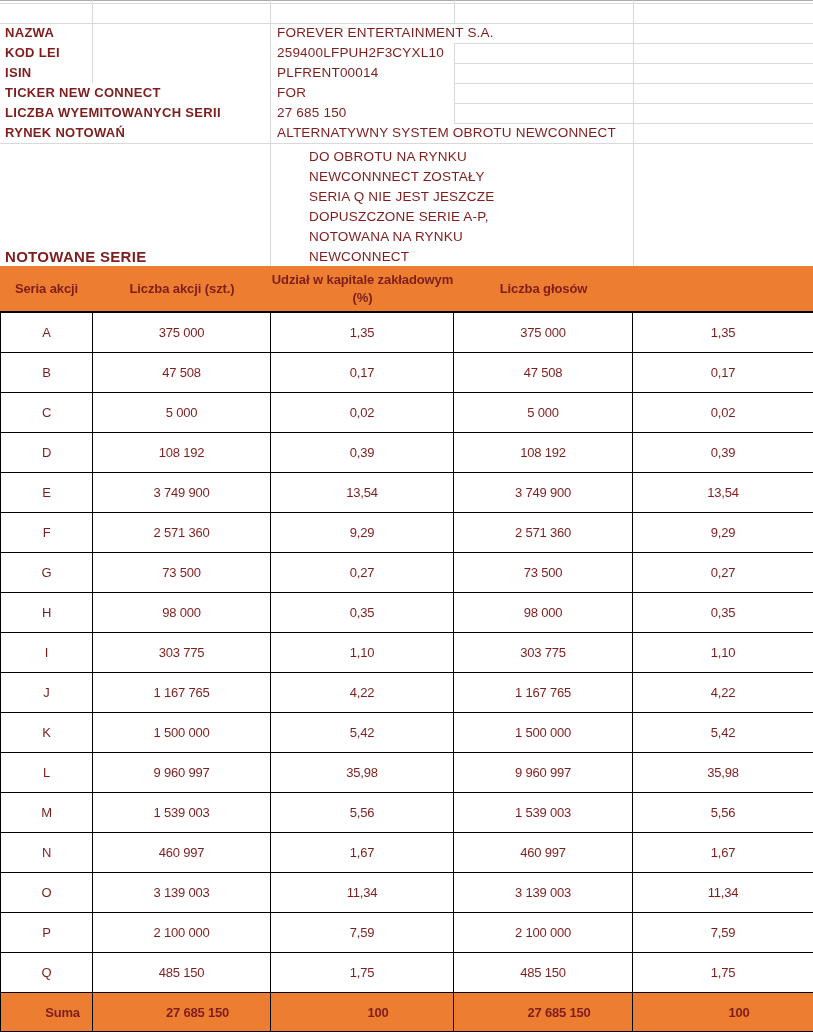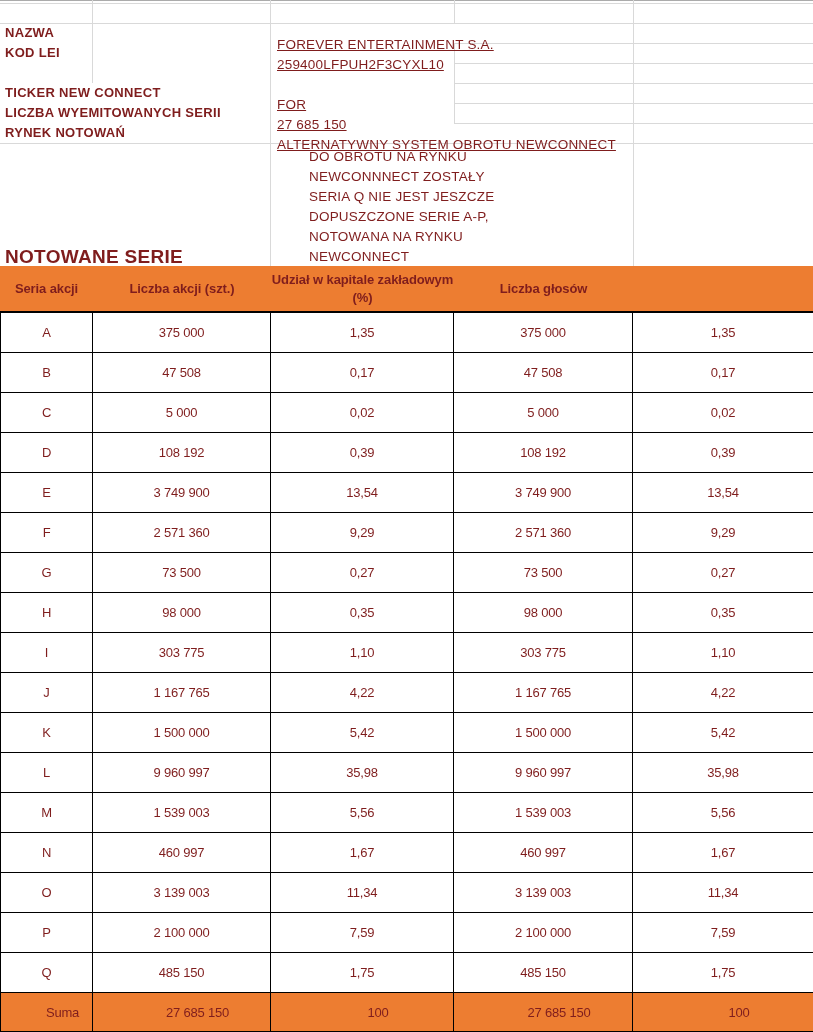--- a/index.html
+++ b/index.html
@@ -16,27 +16,27 @@
   .gl.h{height:1px;}
   .gl.v{width:1px;}
   .gl.edge{background:#ababab;}
   
   .info-row{position:absolute;left:0;width:813px;height:20px;}
   .info-label{
     position:absolute;left:5px;top:0;height:20px;line-height:20px;
     font-weight:bold;font-size:13px;letter-spacing:.3px;white-space:nowrap;
   }
   .info-value{
-    position:absolute;left:277px;top:12px;height:20px;line-height:20px;
-    font-size:13.5px;letter-spacing:.2px;white-space:nowrap;text-decoration:underline;
+    position:absolute;left:277px;top:0;height:20px;line-height:20px;
+    font-size:13.5px;letter-spacing:.2px;white-space:nowrap;
   }
   
   .notowane-label{
     position:absolute;left:5px;top:248px;height:18px;line-height:18px;
-    font-weight:bold;font-size:19px;letter-spacing:.3px;white-space:nowrap;text-align:center;
+    font-weight:bold;font-size:15px;letter-spacing:.3px;white-space:nowrap;text-align:center;
   }
   .notowane-value{
     position:absolute;left:277px;top:147px;
     font-size:13.5px;line-height:20px;letter-spacing:.2px;white-space:nowrap;margin-left:32px;
   }
   
   .thead{
     position:absolute;left:0;top:266px;width:813px;height:47px;
     background:#ED7D31;border-bottom:2px solid #000;box-sizing:border-box;
     display:flex;
@@ -58,21 +58,21 @@
   .c0{width:93px;border-left:1.5px solid #000;border-right:1.3px solid #000;}
   .c1{width:178px;border-right:1.3px solid #000;}
   .c2{width:183px;border-right:1.3px solid #000;}
   .c3{width:179px;border-right:1.3px solid #000;}
   .c4{width:180px;}
   .total-row{
     position:absolute;left:0;top:993px;width:813px;height:39px;
     background:#ED7D31;border-bottom:1.5px solid #000;box-sizing:border-box;
     display:flex;
   }
-  .total-row .cell{font-weight:normal;background:transparent;padding-left:32px;}
+  .total-row .cell{font-weight:bold;background:transparent;padding-left:32px;}
   .hw{width:93px;} .hw1{width:178px;} .hw2{width:183px;} .hw3{width:179px;} .hw4{width:180px;}
 </style>
 </head>
 <body>
 
 <div class="page">
 
   <div class="gl h edge" style="left:0;top:0;width:813px;"></div>
   <div class="gl h" style="left:0;top:3px;width:813px;"></div>
   <div class="gl h" style="left:0;top:23px;width:813px;"></div>
@@ -89,20 +89,24 @@
   <div class="gl v" style="left:633px;top:0;height:266px;"></div>
 
   <div class="info-row" style="top:23px;">
     <div class="info-label">NAZWA</div>
     <div class="info-value">FOREVER ENTERTAINMENT S.A.</div>
   </div>
   <div class="info-row" style="top:43px;">
     <div class="info-label">KOD LEI</div>
     <div class="info-value">259400LFPUH2F3CYXL10</div>
   </div>
+  <div class="info-row" style="top:63px;">
+    <div class="info-label">ISIN</div>
+    <div class="info-value">PLFRENT00014</div>
+  </div>
   <div class="info-row" style="top:83px;">
     <div class="info-label">TICKER NEW CONNECT</div>
     <div class="info-value">FOR</div>
   </div>
   <div class="info-row" style="top:103px;">
     <div class="info-label">LICZBA WYEMITOWANYCH SERII</div>
     <div class="info-value">27 685 150</div>
   </div>
   <div class="info-row" style="top:123px;">
     <div class="info-label">RYNEK NOTOWAŃ</div>

